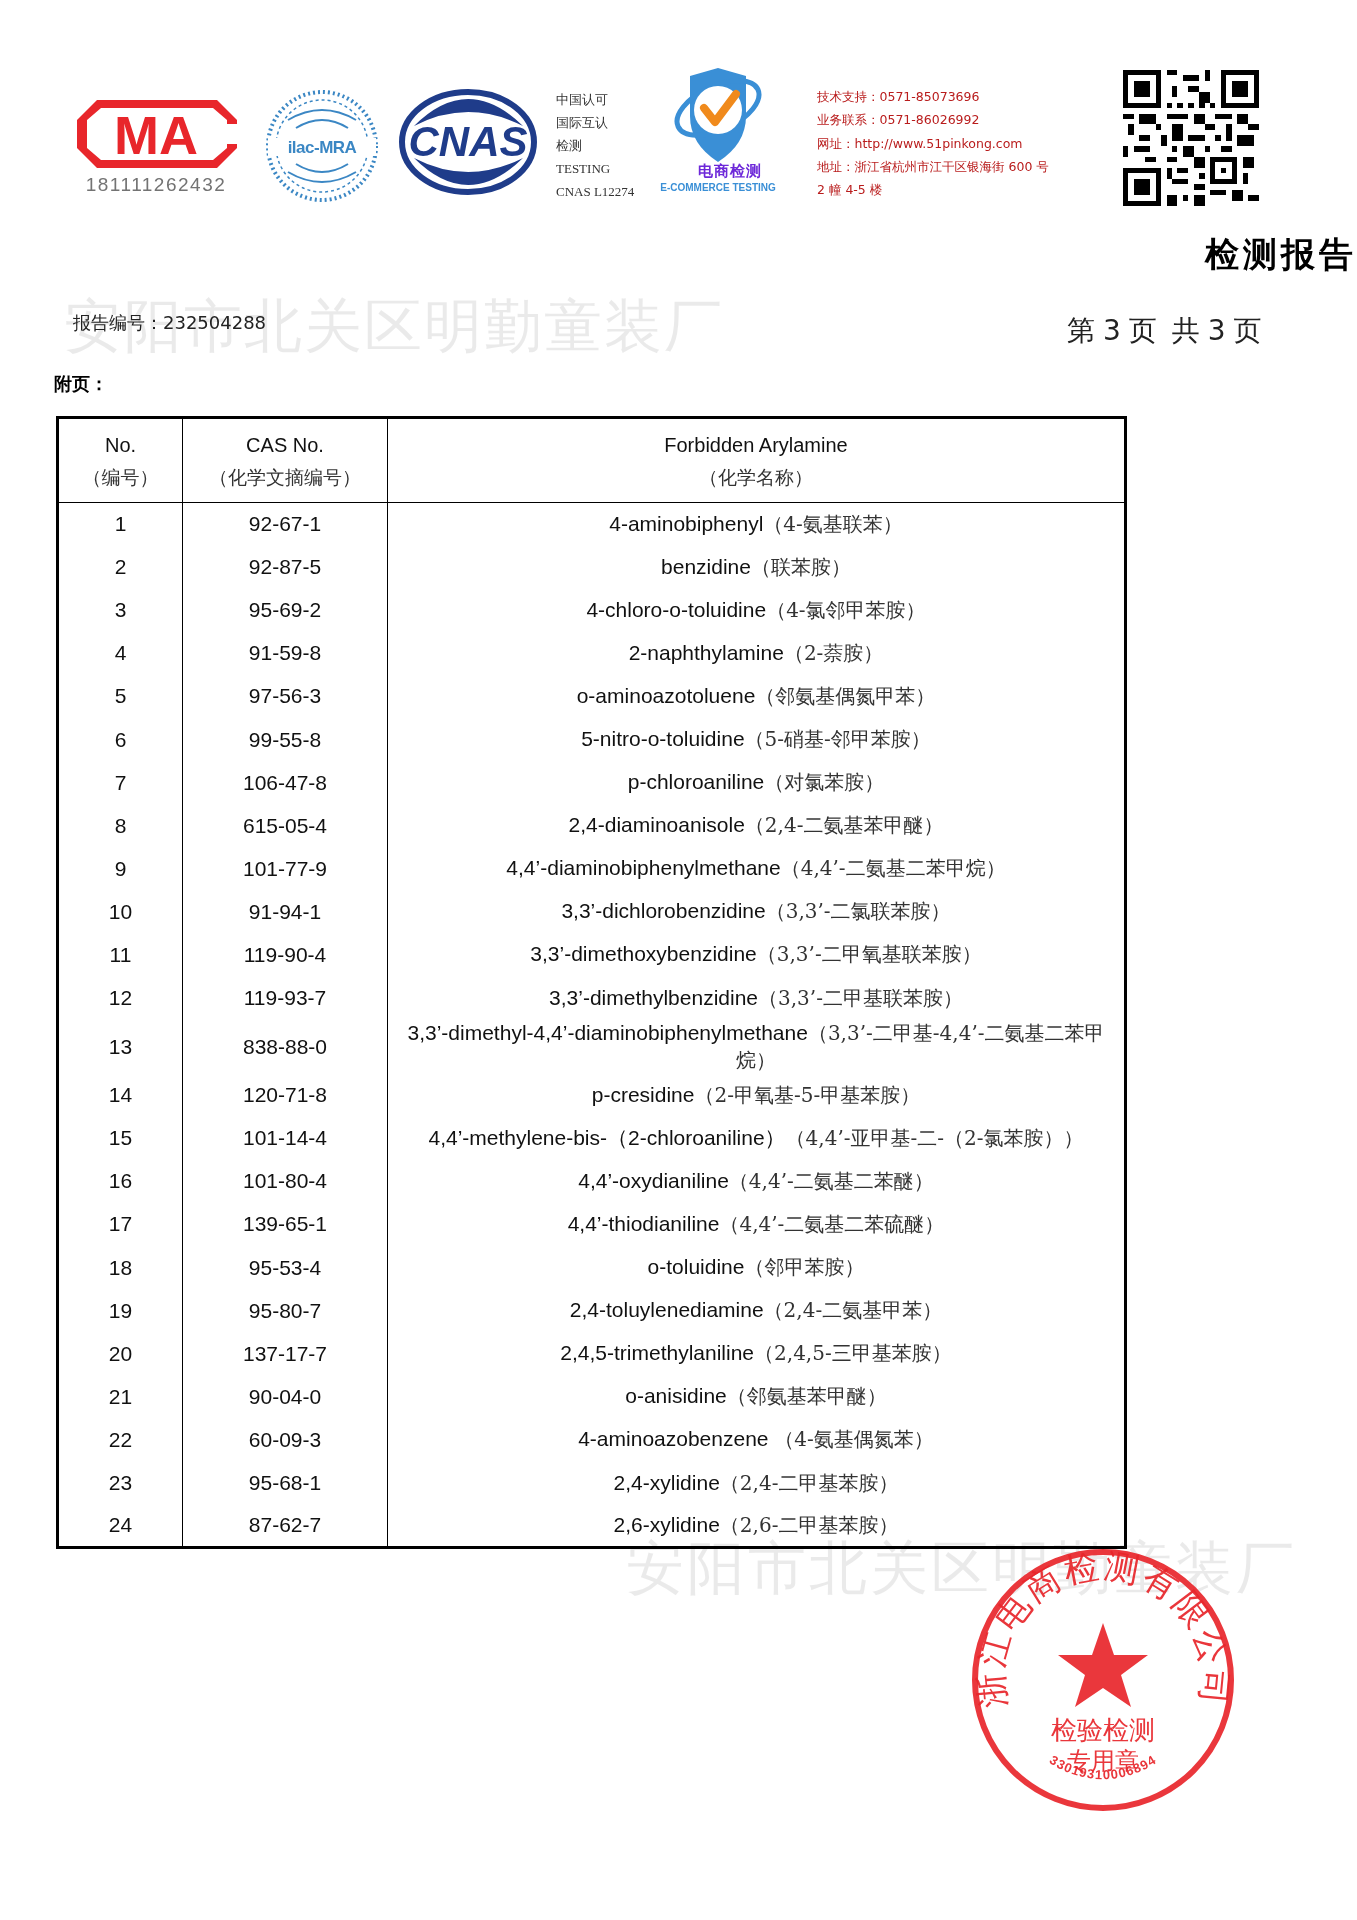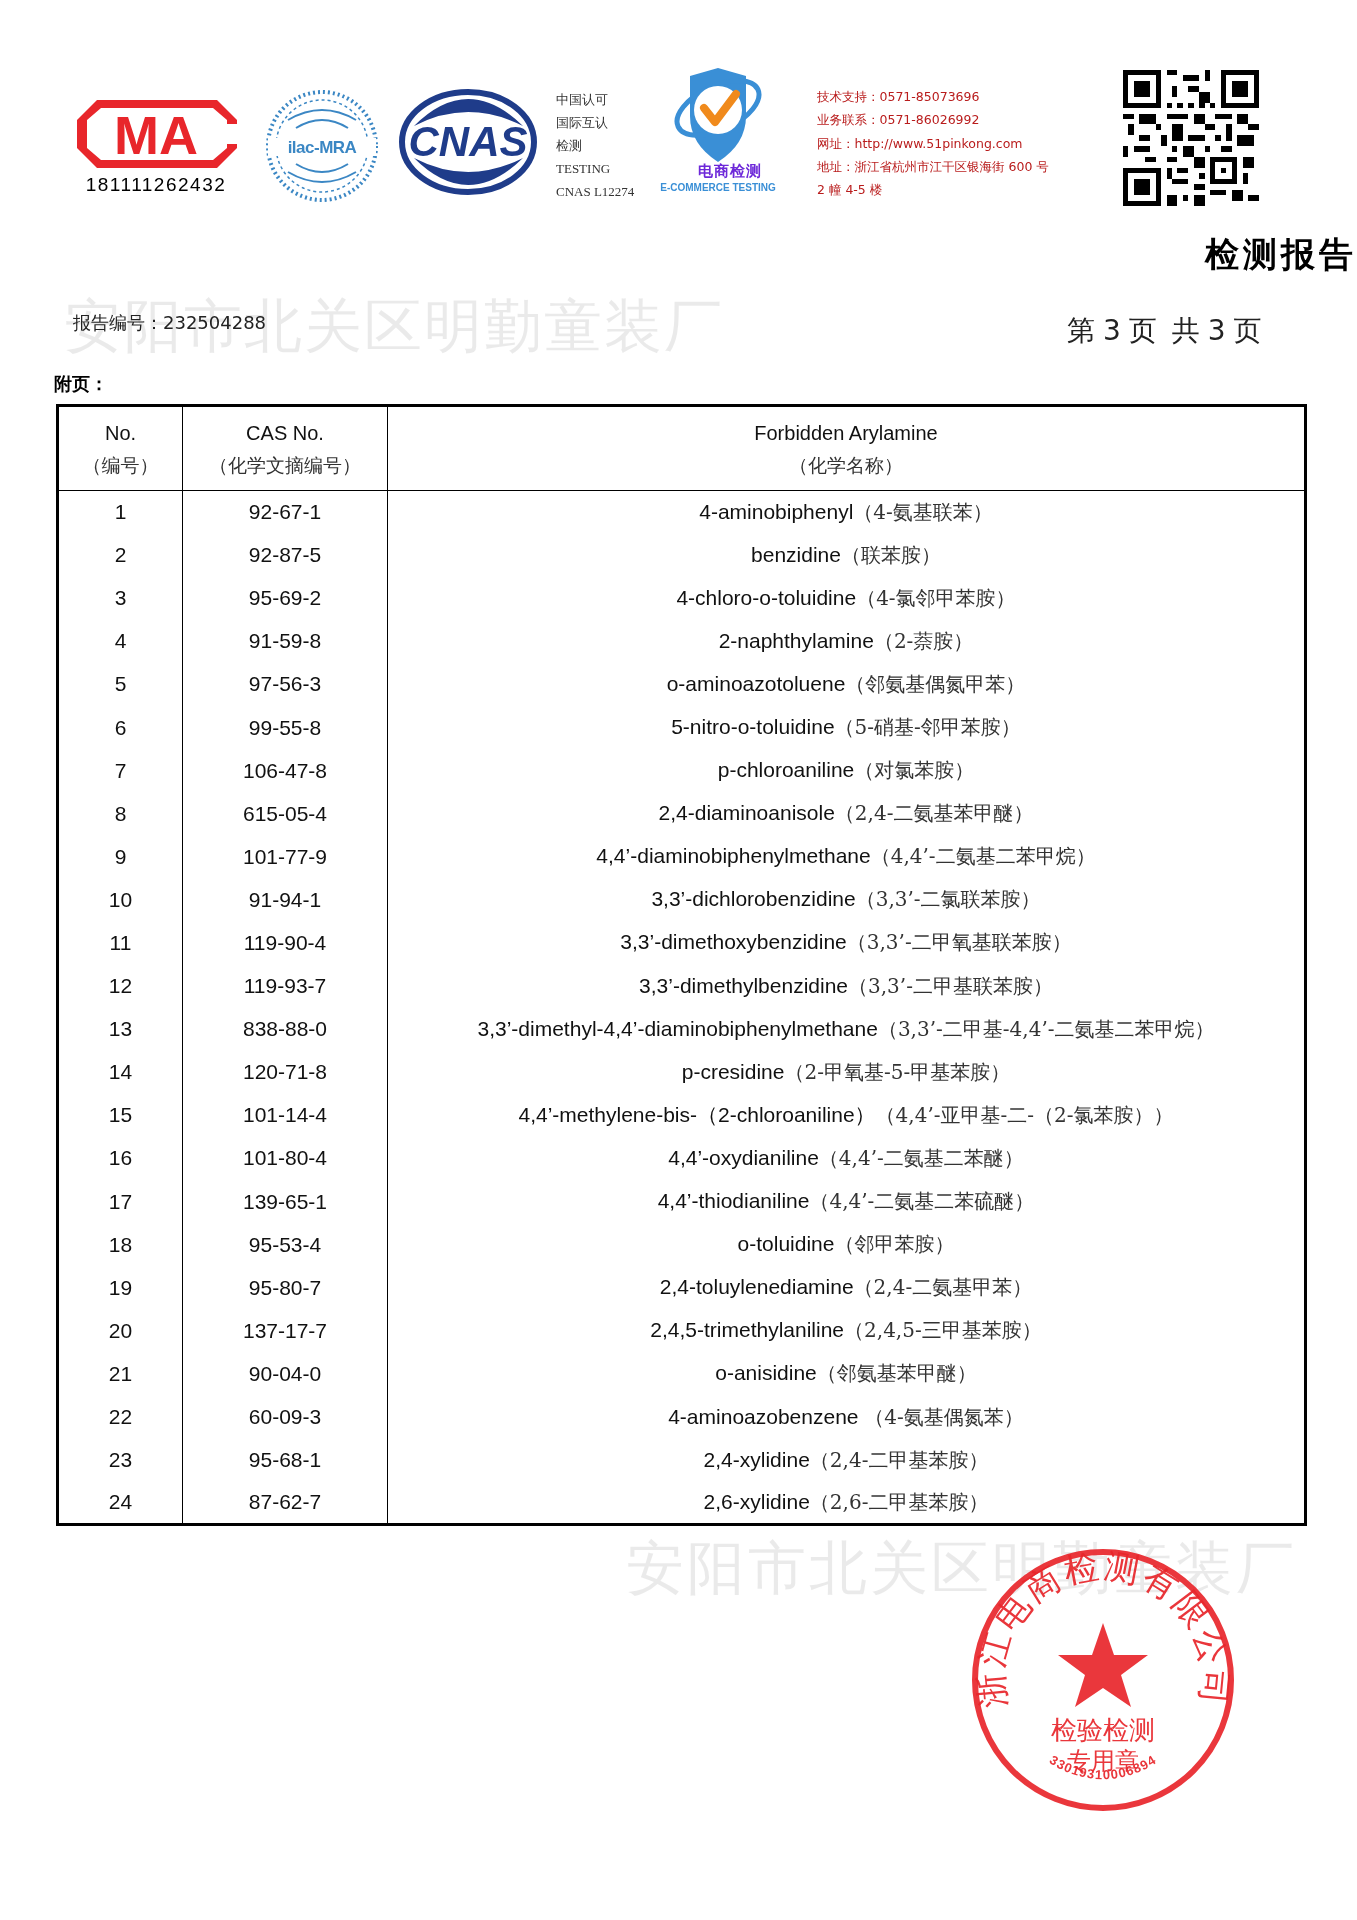--- a/index.html
+++ b/index.html
@@ -5,21 +5,21 @@
   * { box-sizing: border-box; margin: 0; padding: 0; }
   html, body { width: 1357px; height: 1920px; background: #ffffff; overflow: hidden; }
   body { position: relative; font-family: "Liberation Sans", "DejaVu Sans", sans-serif; color: #111; }
 
   .abs { position: absolute; }
 
   
   .cma { left: 67px; top: 94px; width: 178px; height: 100px; }
   .cma svg { width: 178px; height: 80px; display: block; }
   .cma-num { position: absolute; left: 0; top: 80px; width: 178px; text-align: center;
-             font-size: 19px; letter-spacing: 1.5px; color: #000000; font-family: "Liberation Sans", sans-serif; }
+             font-size: 19px; letter-spacing: 1.5px; color: #737373; font-family: "Liberation Sans", sans-serif; }
 
   .ilac { left: 266px; top: 90px; width: 112px; height: 112px; }
   .cnas { left: 396px; top: 88px; width: 145px; height: 108px; }
 
   .cnas-text { left: 556px; top: 88px; font-family: "Liberation Serif", "DejaVu Serif", serif;
                font-size: 13px; line-height: 23px; color: #333; }
   .cnas-text div { white-space: nowrap; }
 
   .ecom { left: 648px; top: 66px; width: 140px; height: 132px; }
   .ecom-cn { position: absolute; left: 12px; top: 96px; width: 140px; text-align: center;
@@ -41,21 +41,21 @@
   .wm1 { left: 64px; top: 288px; font-size: 58px; letter-spacing: 2px; }
   .wm2 { left: 626px; top: 1530px; font-size: 58px; letter-spacing: 3px; }
 
   .report-no { left: 73px; top: 311px; font-size: 18px; color: #222; font-family: "DejaVu Sans", sans-serif; white-space: nowrap; }
   .page-ind { left: 1063px; top: 312px; font-size: 28px; color: #222; font-family: "DejaVu Sans", sans-serif; white-space: nowrap; word-spacing: 6px; }
   .page-ind span { margin: 0 4px; }
 
   .appendix { left: 54px; top: 372px; font-size: 18px; font-weight: bold; color: #000; font-family: "DejaVu Sans", sans-serif; }
 
   
-  .tbl { position: absolute; left: 56px; top: 404px; width: 1251px; border-collapse: collapse;
+  .tbl { position: absolute; left: 56px; top: 416px; width: 1071px; border-collapse: collapse;
          border: 3.5px solid #000; table-layout: fixed; }
   .tbl th, .tbl td { border-right: 1.5px solid #000; text-align: center; color: #111; font-weight: normal; }
   .tbl th:last-child, .tbl td:last-child { border-right: none; }
   .tbl thead th { height: 85px; border-bottom: 1.5px solid #000; font-size: 20px; line-height: 32px; vertical-align: middle; }
   .tbl thead th .cn { display: block; font-size: 19px; color: #333; font-family: "DejaVu Serif", serif; }
   .tbl tbody td { height: 43.1px; font-size: 21px; vertical-align: middle; }
   .tbl .c-no { width: 125px; }
   .tbl .c-cas { width: 205px; }
   .tbl td .en { font-family: "Liberation Sans", sans-serif; }
   .tbl td .zh { font-family: "DejaVu Serif", serif; color: #333; font-size: 20px; }

